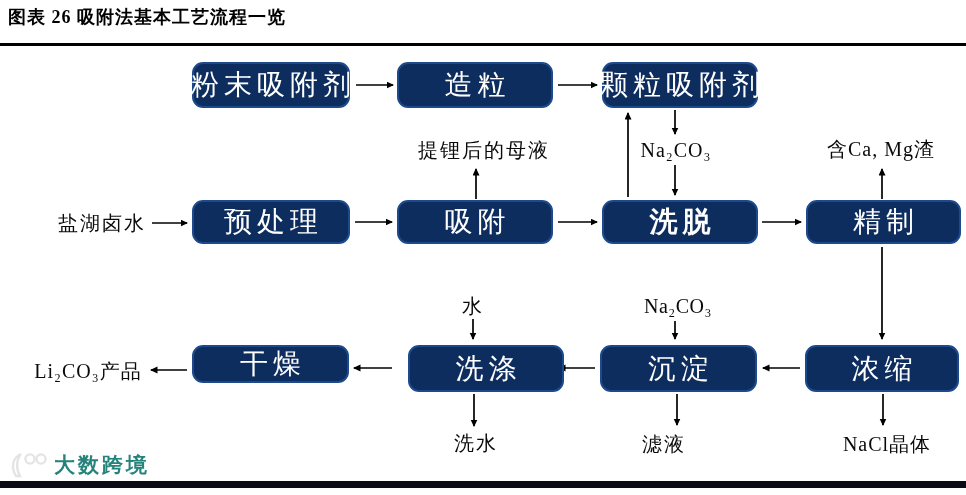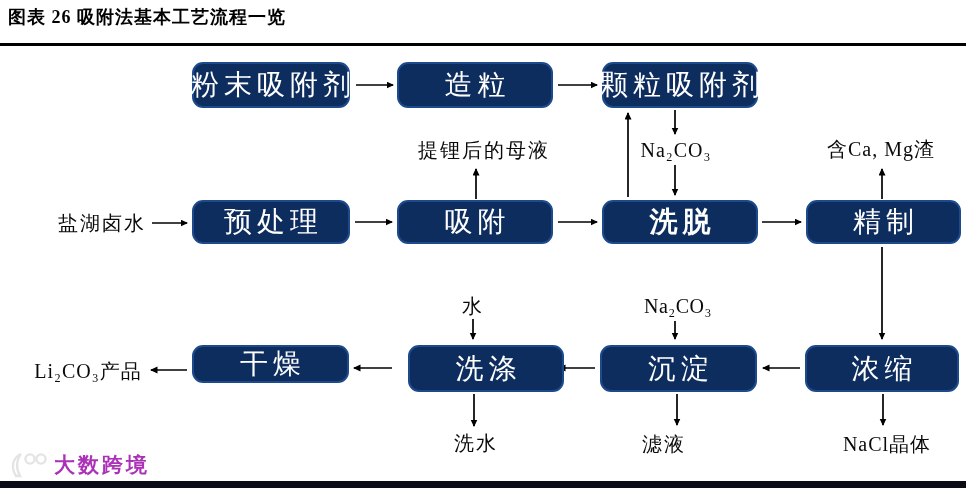--- a/index.html
+++ b/index.html
@@ -49,21 +49,21 @@
 
   svg.arrows { position:absolute; left:0; top:0; pointer-events:none; }
   svg.arrows line { stroke:#000; stroke-width:1.7; }
 
   .watermark {
     position:absolute; left:8px; top:449px; height:32px;
     display:flex; align-items:center; gap:6px; opacity:0.9;
   }
   .watermark .wm-text {
     font-family:"Liberation Sans","DejaVu Sans",sans-serif;
-    font-size:21px; font-weight:bold; color:#a21caf; letter-spacing:3px;
+    font-size:21px; font-weight:bold; color:#0f766e; letter-spacing:3px;
   }
   .bottom-bar { position:absolute; left:0; top:481px; width:966px; height:7px; background:#0b0b16; }
 </style>
 </head>
 <body>
 
 <div class="page">
 
   <h1 class="figure-title">图表 26 吸附法基本工艺流程一览</h1>
   <div class="title-rule"></div>

